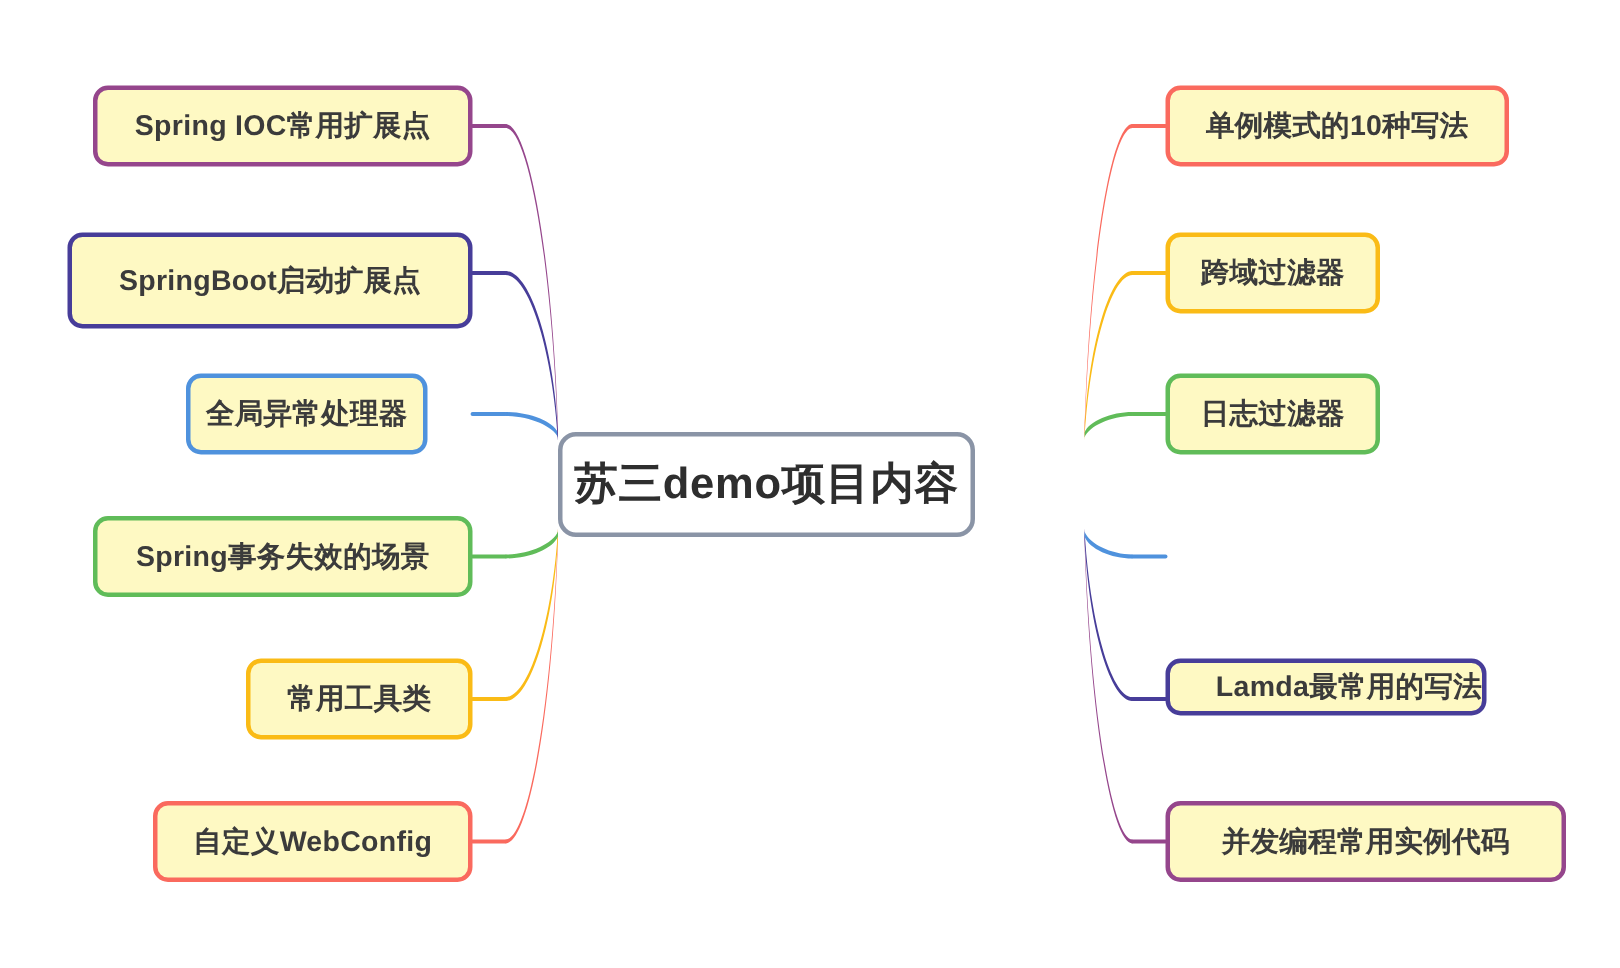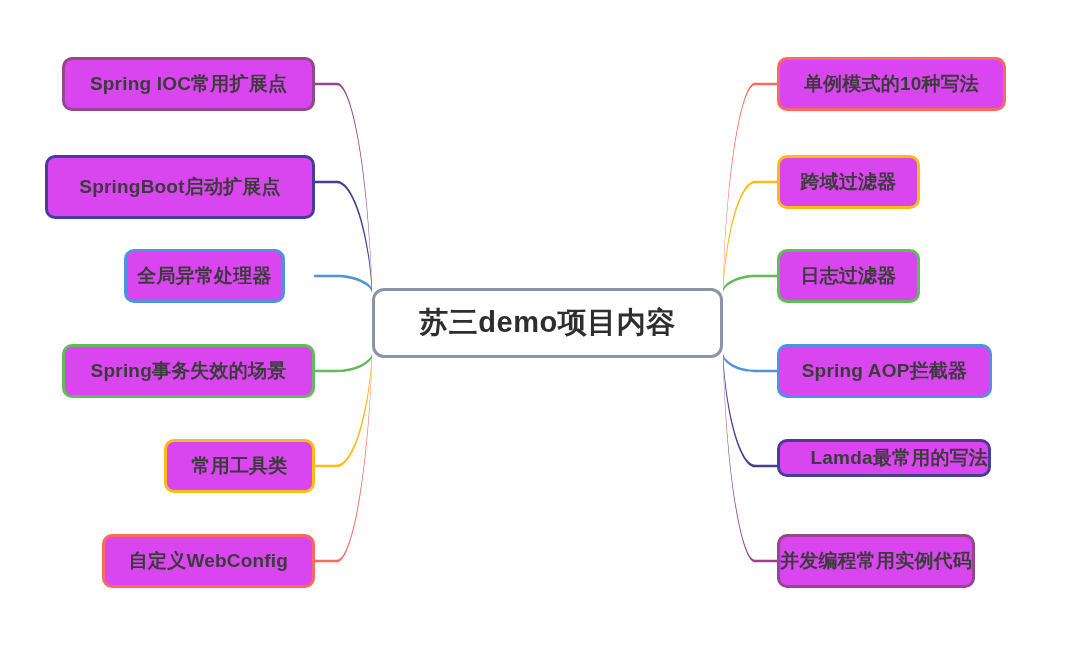--- a/index.html
+++ b/index.html
@@ -21,21 +21,21 @@
     position: absolute;
     left: 0;
     top: 0;
     width: 1080px;
     height: 645px;
     pointer-events: none;
   }
   .node {
     position: absolute;
     box-sizing: border-box;
-    background: #d946ef;
+    background: #fef9c3;
     border-style: solid;
     border-width: 3px;
     border-radius: 10px;
     display: flex;
     align-items: center;
     justify-content: center;
     z-index: 3;
   }
   .node .label {
     font-size: 19px;
@@ -101,36 +101,33 @@
   <div class="node" style="left: 62px; top: 344px; width: 253px; height: 54px; border-color: rgb(96, 188, 89);">
     <span class="label">Spring事务失效的场景</span>
   </div>
   <div class="node" style="left: 164px; top: 439px; width: 151px; height: 54px; border-color: rgb(250, 187, 22);">
     <span class="label">常用工具类</span>
   </div>
   <div class="node" style="left: 102px; top: 534px; width: 213px; height: 54px; border-color: rgb(250, 106, 94);">
     <span class="label">自定义WebConfig</span>
   </div>
 
-  <div class="node" id="center-node" style="left: 372px; top: 288px; width: 351px; height: 70px; border-color: rgb(138, 148, 166);">
+  <div class="node" id="center-node" style="left: 372px; top: 288px; width: 278px; height: 70px; border-color: rgb(138, 148, 166);">
     <span class="label">苏三demo项目内容</span>
   </div>
 
   <div class="node" style="left: 777px; top: 57px; width: 229px; height: 54px; border-color: rgb(250, 106, 94); align-items: center;">
     <span class="label">单例模式的10种写法</span>
   </div>
   <div class="node" style="left: 777px; top: 155px; width: 143px; height: 54px; border-color: rgb(250, 187, 22);">
     <span class="label">跨域过滤器</span>
   </div>
   <div class="node" style="left: 777px; top: 249px; width: 143px; height: 54px; border-color: rgb(96, 188, 89);">
     <span class="label">日志过滤器</span>
   </div>
-  <div class="node" style="left: 777px; top: 344px; width: 215px; height: 54px; border-color: rgb(79, 146, 221);">
-    <span class="label">Spring AOP拦截器</span>
-  </div>
   <div class="node" style="left: 777px; top: 439px; width: 214px; height: 38px; border-color: rgb(71, 61, 153); justify-content: flex-end;">
     <span class="label">Lamda最常用的写法</span>
   </div>
-  <div class="node" style="left: 777px; top: 534px; width: 198px; height: 54px; border-color: rgb(149, 70, 140); text-align: right;">
+  <div class="node" style="left: 777px; top: 534px; width: 267px; height: 54px; border-color: rgb(149, 70, 140); text-align: right;">
     <span class="label">并发编程常用实例代码</span>
   </div>
 
 </div>
 
 </body></html>

